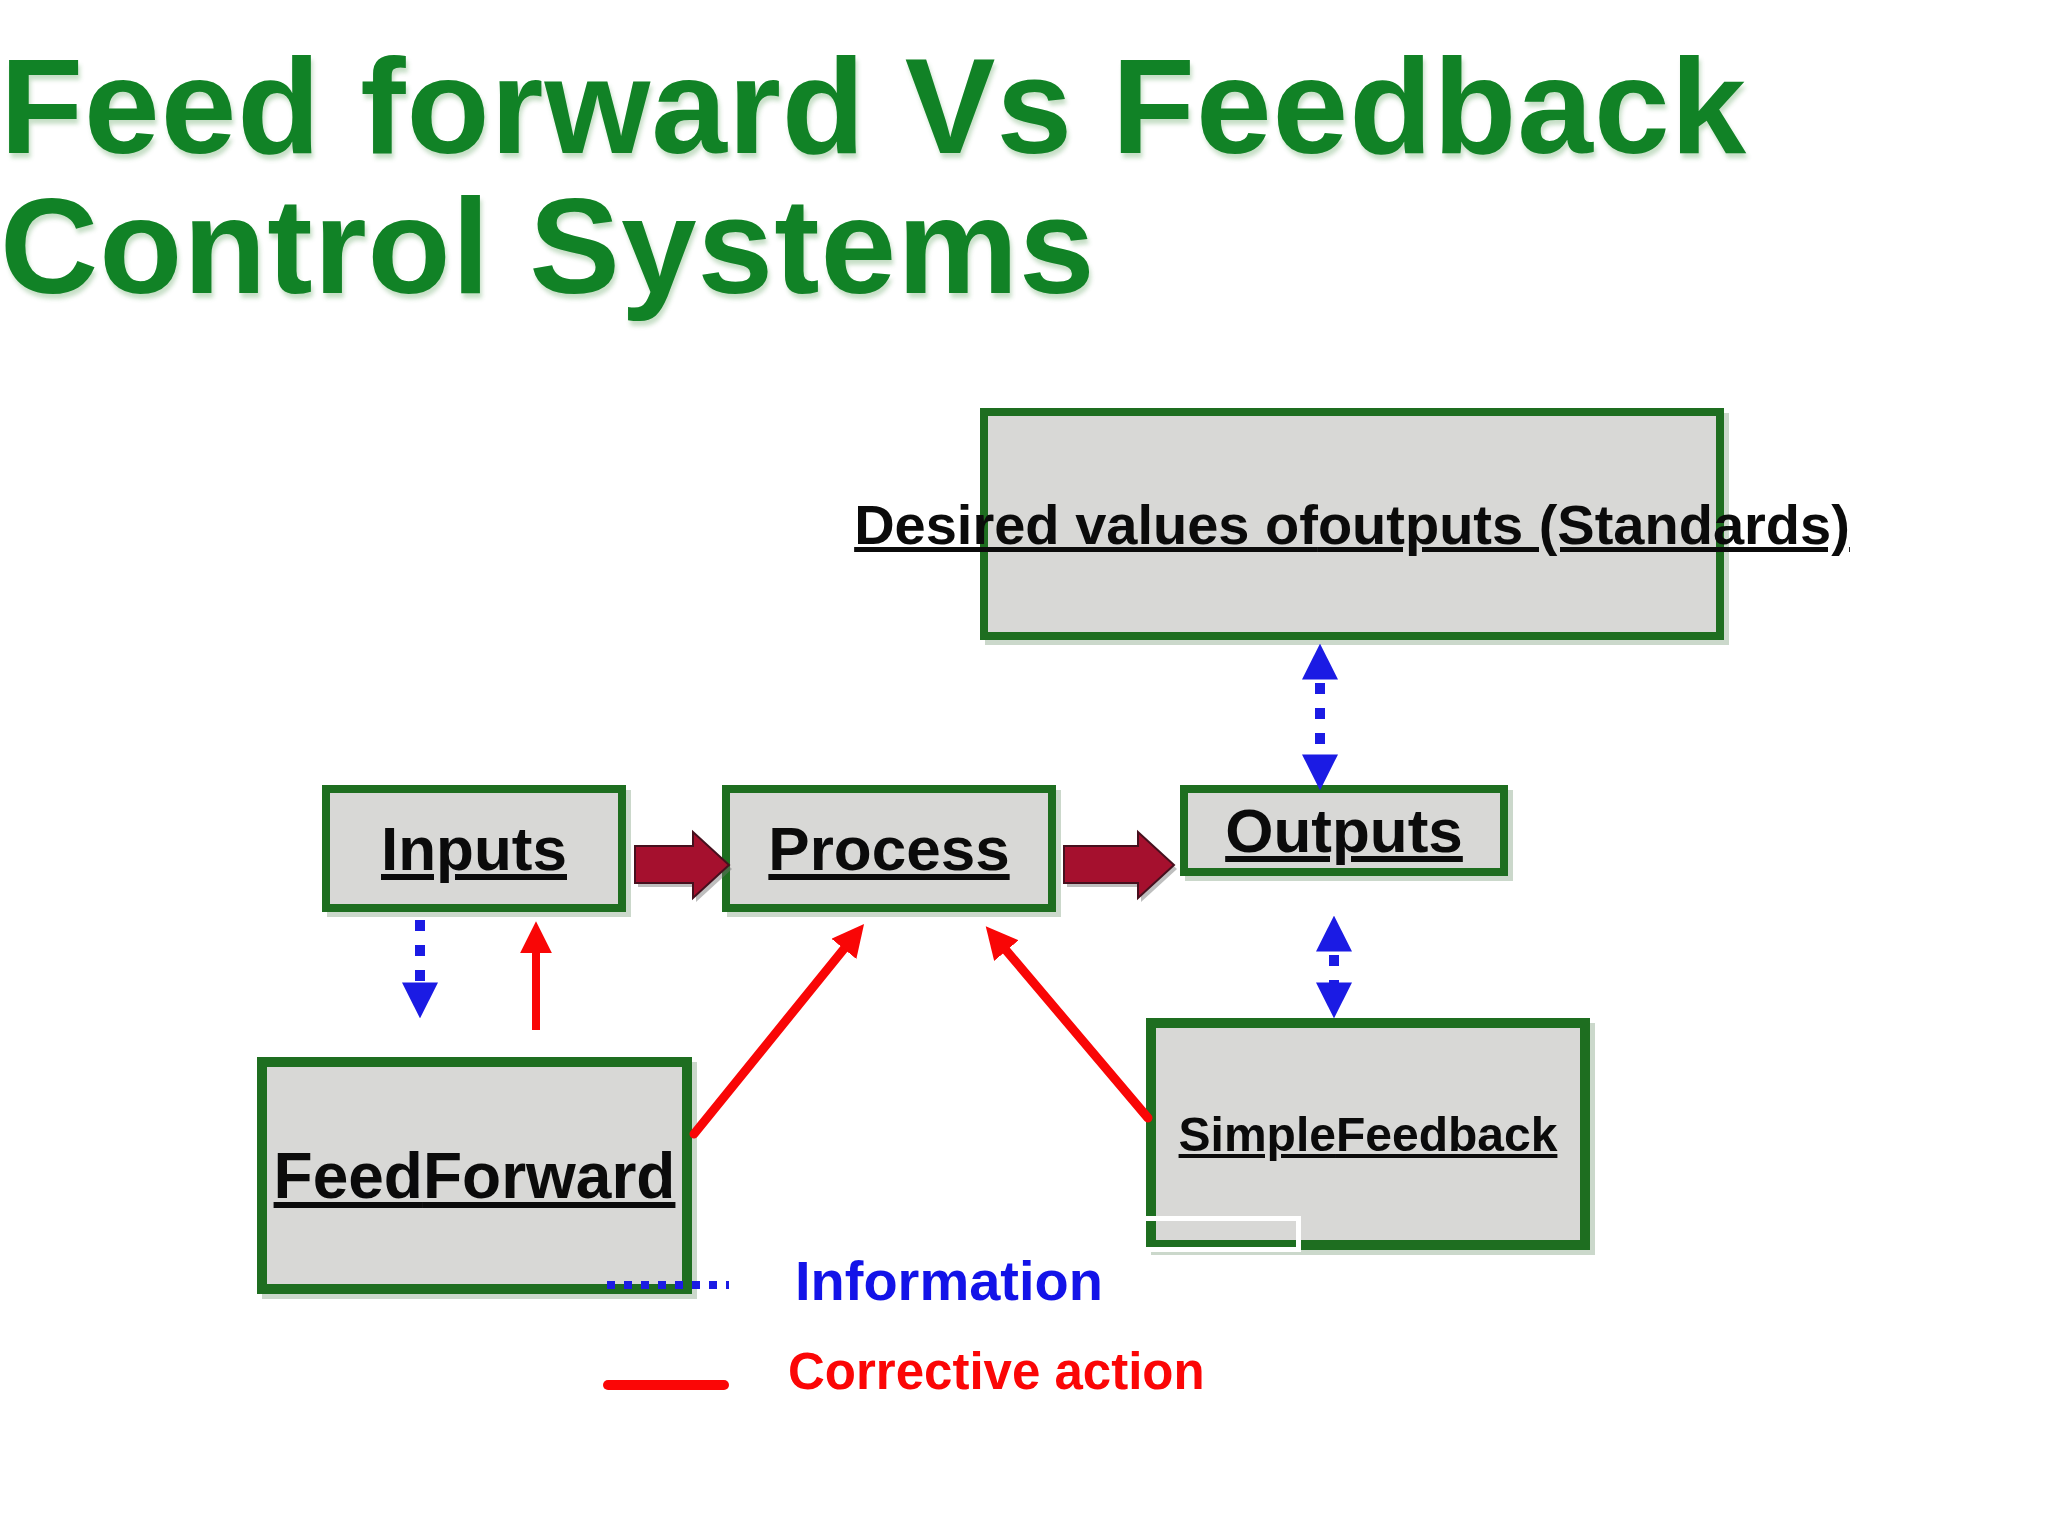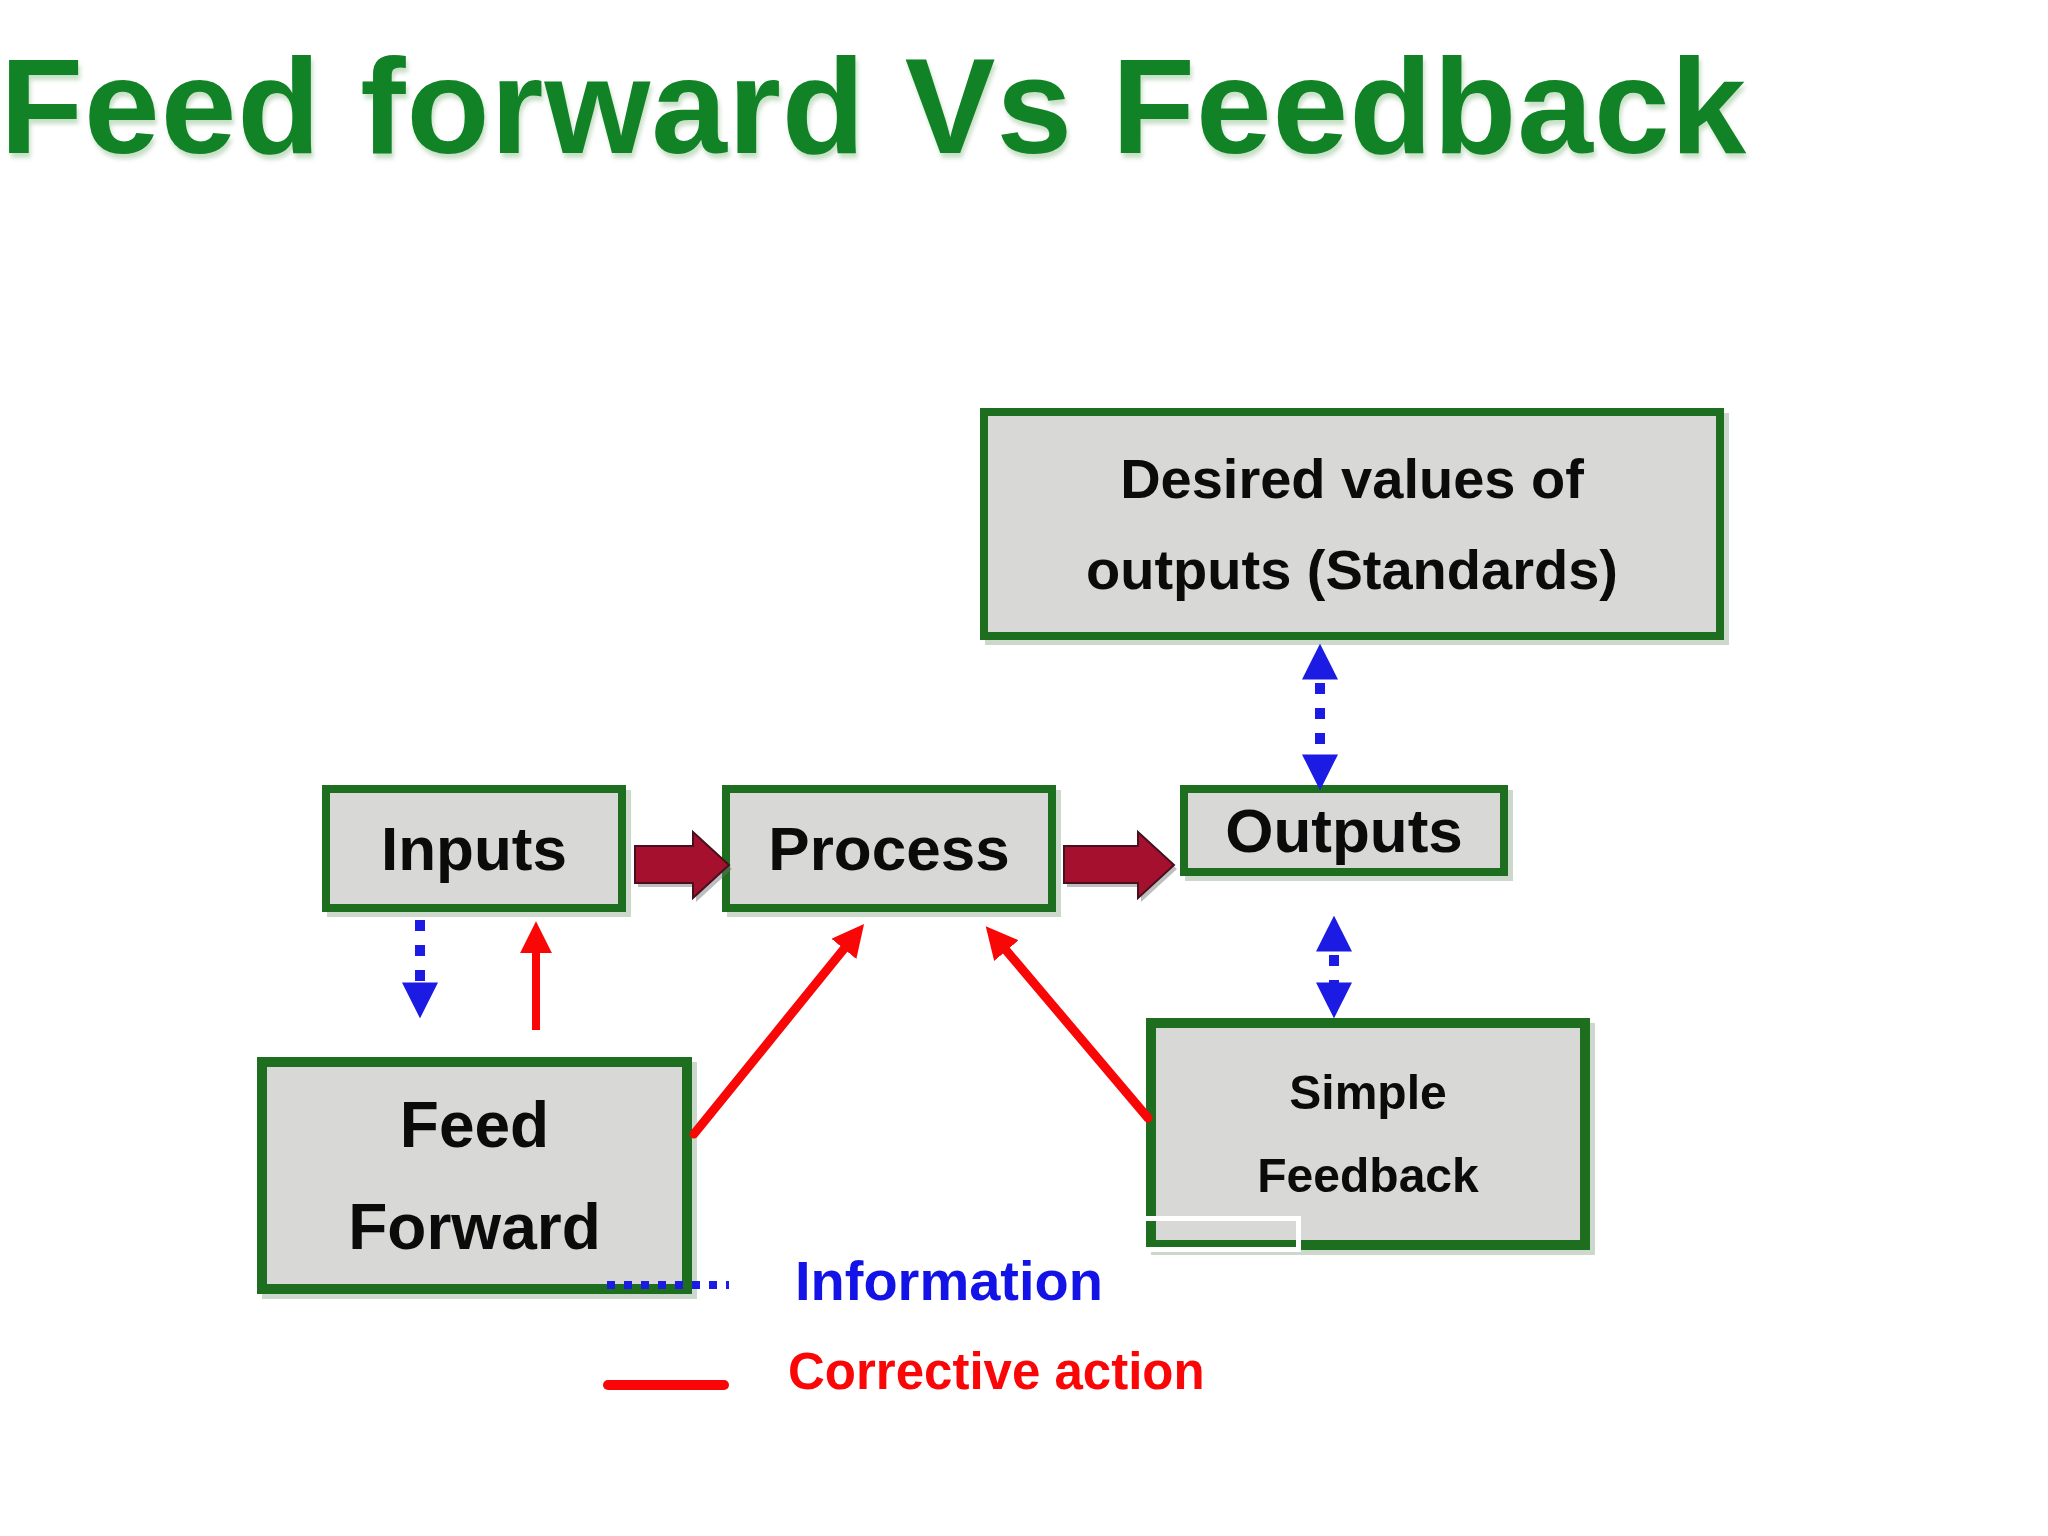--- a/index.html
+++ b/index.html
@@ -9,23 +9,23 @@
   }
   
   .title{
     position:absolute;left:0;top:36px;width:2048px;text-align:left;
     color:#118226;font-weight:bold;font-size:136px;line-height:1.03;letter-spacing:1px;
     text-shadow:2px 5px 4px rgba(70,150,70,0.30);
   }
   
   .box{
     position:absolute;background:#d8d8d6;border:8px solid #1e6e20;
-    display:flex;flex-direction:column;align-items:center;justify-content:center;
+    display:flex;flex-direction:row;align-items:center;justify-content:center;
     color:#0b0b0b;font-weight:bold;text-align:right;
-    box-shadow:5px 5px 0 rgba(70,115,70,0.28);box-sizing:border-box;
+    box-shadow:5px 5px 0 rgba(70,115,70,0.28);box-sizing:border-box;text-decoration:underline;
   }
   .box .ln{white-space:nowrap;}
   .box-desired{left:980px;top:408px;width:744px;height:232px;font-size:56px;row-gap:26px;}
   .box-inputs{left:322px;top:785px;width:304px;height:127px;font-size:62px;}
   .box-process{left:722px;top:785px;width:334px;height:127px;font-size:62px;}
   .box-outputs{left:1180px;top:785px;width:328px;height:91px;font-size:62px;}
   .box-feedforward{left:257px;top:1021px;width:435px;height:237px;font-size:64px;row-gap:28px;border-width:10px;margin-top:36px;}
   .box-feedback{left:1146px;top:1018px;width:444px;height:232px;font-size:48px;row-gap:28px;border-width:10px;}
   
   .overlay{position:absolute;left:0;top:0;width:2048px;height:1536px;pointer-events:none;}
@@ -49,20 +49,21 @@
     position:absolute;left:788px;top:1342px;font-size:51px;font-weight:bold;color:#fb0606;white-space:nowrap;
   }
 </style>
 </head>
 <body>
 
 <div class="stage">
 
   <div class="title">
     <div>Feed forward Vs Feedback</div>
+    <div>Control Systems</div>
   </div>
 
   <div class="box box-desired">
     <div class="ln">Desired values of</div>
     <div class="ln">outputs (Standards)</div>
   </div>
 
   <div class="box box-inputs">
     <div class="ln">Inputs</div>
   </div>

